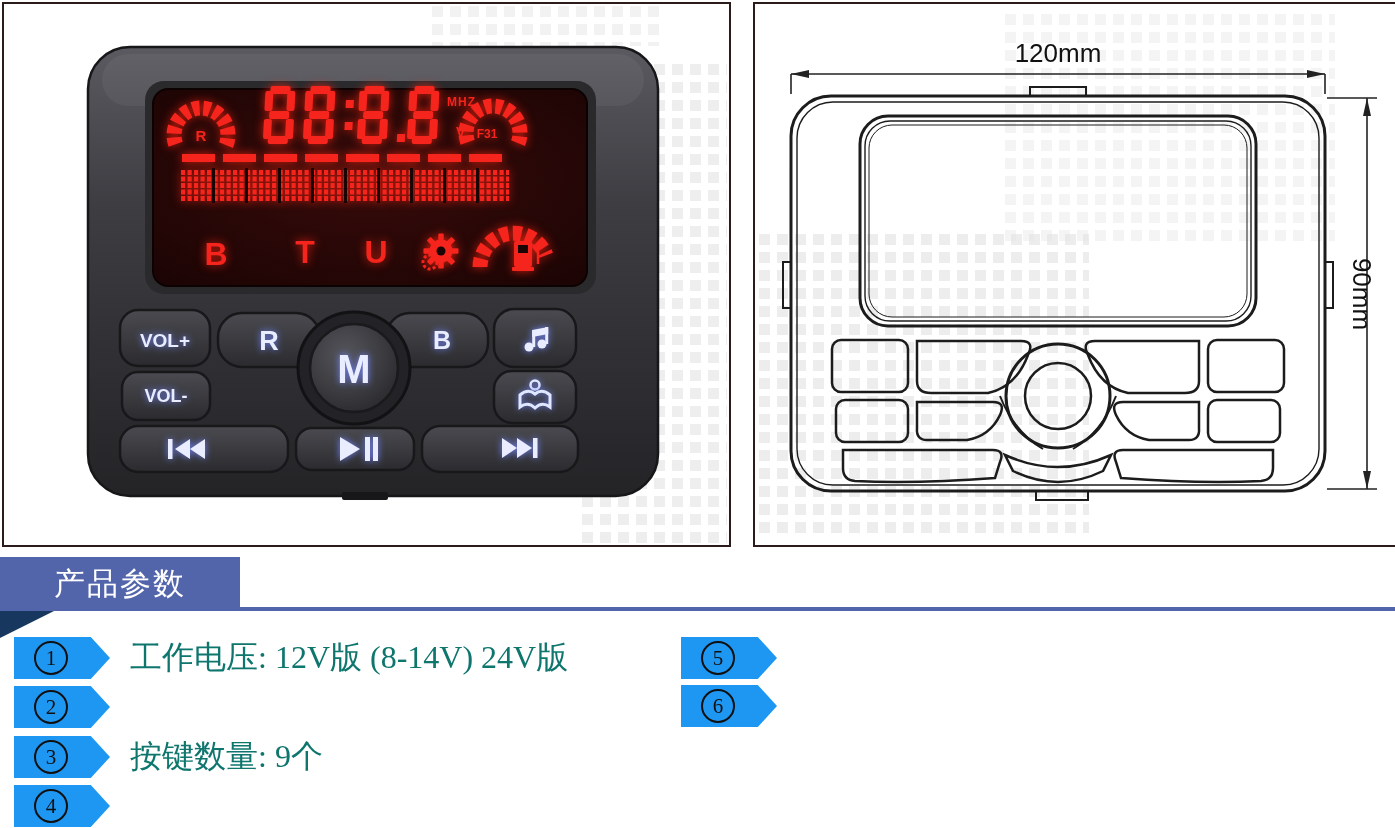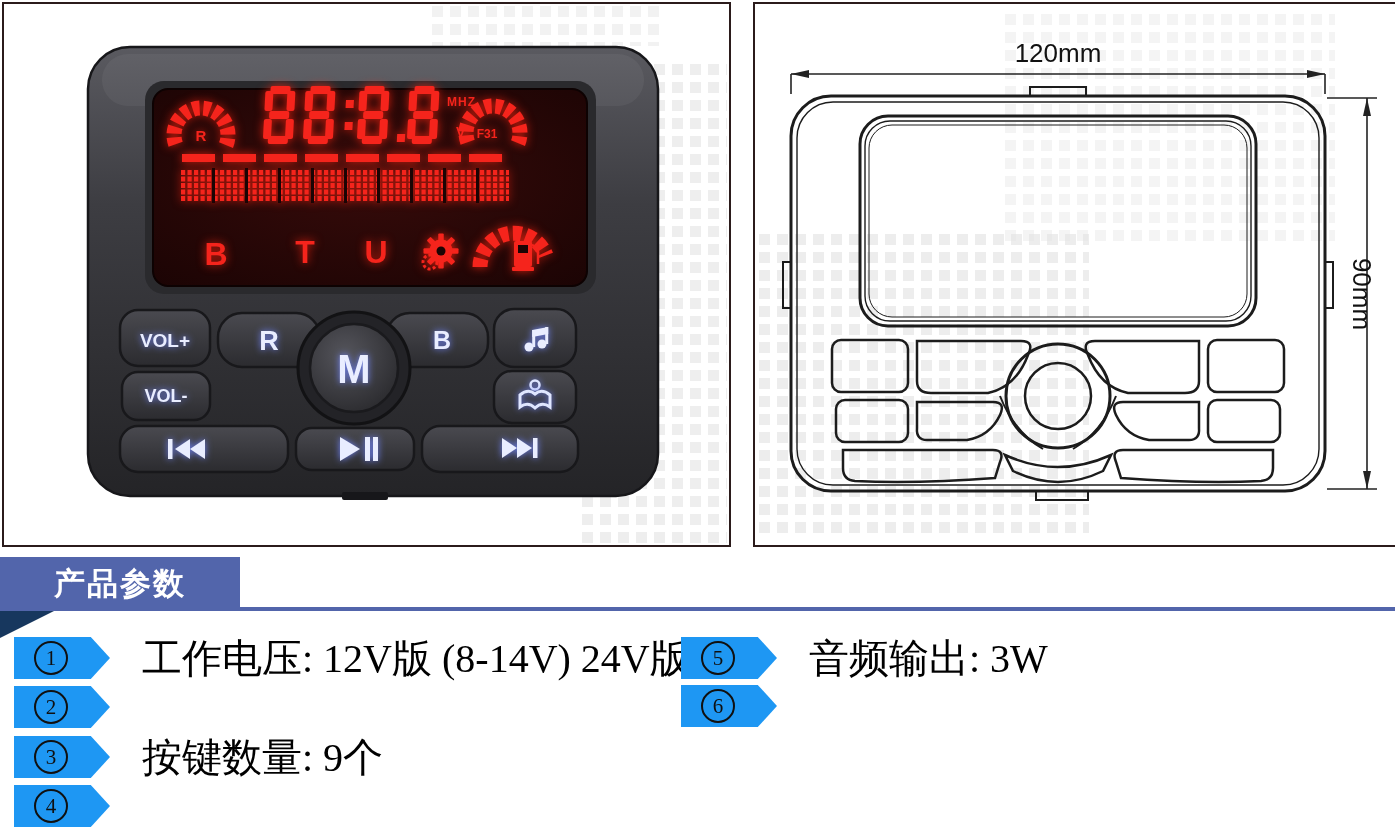--- a/index.html
+++ b/index.html
@@ -9,35 +9,35 @@
   .wm{position:absolute;pointer-events:none;
       background-image:conic-gradient(from 270deg at 11px 11px,#e3e3e3 0 90deg,transparent 0);
       background-size:18px 18px;}
   
   .panel{position:absolute;top:2px;height:545px;background:#fff;border:2px solid #2b1b1b;box-sizing:border-box;}
   .panel-left{left:2px;width:729px;}
   .panel-right{left:737px;width:652px;margin-left:16px;}
   .panel svg{position:absolute;left:0;top:0;}
   
   .banner{position:absolute;left:0;top:557px;width:240px;height:54px;background:#5265ab;
-          color:#fff;font-weight:bold;font-size:31px;display:flex;align-items:center;justify-content:center;
+          color:#fff;font-weight:normal;font-size:31px;display:flex;align-items:center;justify-content:center;
           letter-spacing:2px;z-index:3;}
   .rule{position:absolute;left:0;top:607px;width:1395px;height:4px;background:#5265ab;z-index:2;}
   .fold{position:absolute;left:0;top:611px;width:54px;height:27px;background:#17375e;
         clip-path:polygon(0 0,100% 0,0 100%);z-index:2;}
   
   .spec-row{position:absolute;display:flex;align-items:center;height:42px;}
   .pennant{width:96px;height:42px;background:#1e97f3;flex:0 0 auto;
            clip-path:polygon(0 0,80% 0,100% 50%,80% 100%,0 100%);
            display:flex;align-items:center;justify-content:center;padding-right:22px;box-sizing:border-box;}
   .numcircle{width:30px;height:30px;border:2px solid #101010;border-radius:50%;color:#101010;
              display:flex;align-items:center;justify-content:center;font-size:21px;line-height:1;
              font-family:"Liberation Serif","DejaVu Serif",serif;}
-  .spec-text{margin-left:32px;font-family:"Liberation Serif","DejaVu Serif",serif;
-             font-size:40px;color:#000000;white-space:nowrap;}
+  .spec-text{margin-left:20px;font-family:"Liberation Serif","DejaVu Serif",serif;
+             font-size:32px;color:#0f766e;white-space:nowrap;}
   
   text{font-family:"Liberation Sans","DejaVu Sans",sans-serif;}
   .led{filter:drop-shadow(0 0 5px rgba(255,35,15,.8));}
   .ledtxt{fill:#f5241c;font-weight:bold;}
   .glow{fill:#e9edff;font-weight:bold;filter:drop-shadow(0 0 3.5px rgba(115,135,255,.95));}
   .glowshape{fill:#e9edff;filter:drop-shadow(0 0 3.5px rgba(115,135,255,.95));}
   .dim{stroke:#222;stroke-width:1.6;fill:none;}
   .draw{stroke:#1c1c1c;fill:none;}
 </style>
 </head>
@@ -311,21 +311,20 @@
   </div>
   <div class="spec-row" style="left:14px;top:785px">
     <div class="pennant">
       <span class="numcircle">4</span>
     </div>
   </div>
   <div class="spec-row" style="left:681px;top:637px">
     <div class="pennant">
       <span class="numcircle">5</span>
     </div>
-    <div class="spec-text">音频输出: 3W</div>
   </div>
   <div class="spec-row" style="left:681px;top:685px">
     <div class="pennant">
       <span class="numcircle">6</span>
     </div>
   </div>
 
 </div>
 
 </body></html>

